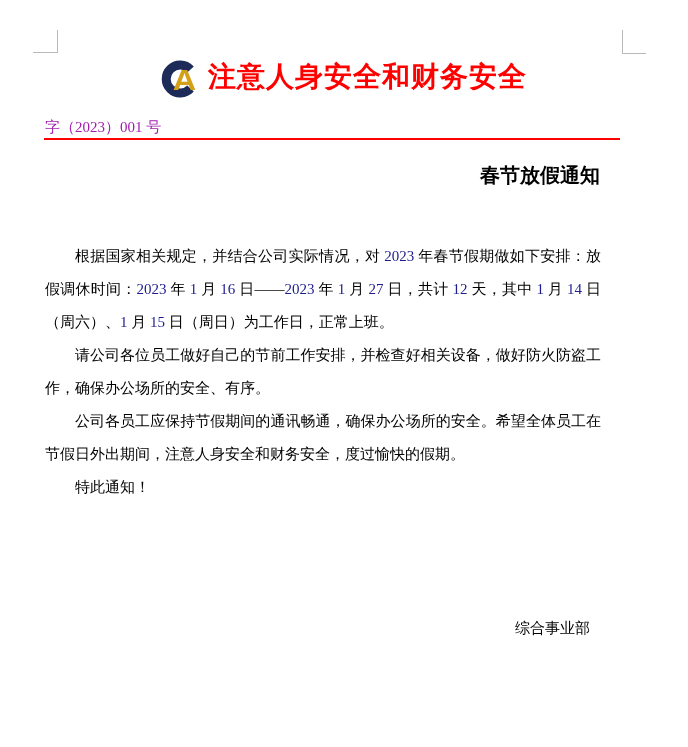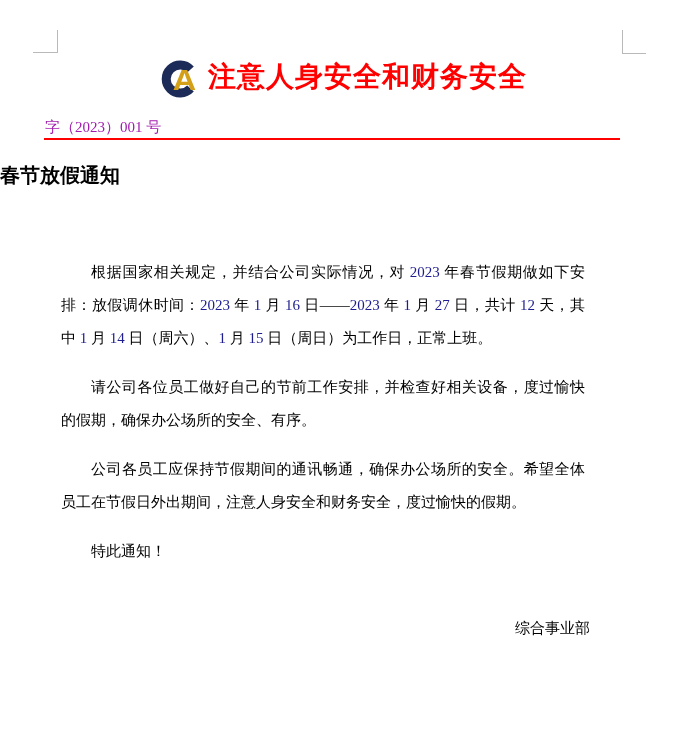--- a/index.html
+++ b/index.html
@@ -30,27 +30,27 @@
   .doc-number{
     position:absolute;left:45px;top:115px;
     font-size:15px;line-height:24px;color:#a21caf;white-space:nowrap;
   }
   .red-rule{
     position:absolute;left:44px;top:138px;width:576px;height:2px;
     background:#ff0000;
   }
   .notice-title{
     position:absolute;left:0;top:162px;width:600px;
-    text-align:left;font-size:20px;font-weight:bold;line-height:26px;
+    text-align:right;font-size:20px;font-weight:bold;line-height:26px;
   }
   .notice-body{
     position:absolute;left:45px;top:240px;width:556px;
     font-size:15px;line-height:33px;text-align:justify;
   }
-  .notice-body p{margin:16px;text-indent:2em;}
+  .notice-body p{margin:0;text-indent:2em;}
   .num{color:#1d1d8f;}
   .signature{
     position:absolute;left:440px;top:612px;width:225px;
     text-align:center;font-size:15px;line-height:32px;
   }
   .sig-line{white-space:nowrap;}
 </style>
 </head>
 <body>
 
@@ -70,21 +70,21 @@
   </div>
 
   <div class="doc-number">字（2023）001 号</div>
 
   <div class="red-rule"></div>
 
   <div class="notice-title">春节放假通知</div>
 
   <div class="notice-body">
       <p><span>根据国家相关规定，并结合公司实际情况，对 </span><span class="num">2023</span><span> 年春节假期做如下安排：放假调休时间：</span><span class="num">2023</span><span> 年 </span><span class="num">1</span><span> 月 </span><span class="num">16</span><span> 日——</span><span class="num">2023</span><span> 年 </span><span class="num">1</span><span> 月 </span><span class="num">27</span><span> 日，共计 </span><span class="num">12</span><span> 天，其中 </span><span class="num">1</span><span> 月 </span><span class="num">14</span><span> 日（周六）、</span><span class="num">1</span><span> 月 </span><span class="num">15</span><span> 日（周日）为工作日，正常上班。</span></p>
-      <p><span>请公司各位员工做好自己的节前工作安排，并检查好相关设备，度过愉快的假期，确保办公场所的安全、有序。</span></p>
+      <p><span>请公司各位员工做好自己的节前工作安排，并检查好相关设备，做好防火防盗工作，确保办公场所的安全、有序。</span></p>
       <p><span>公司各员工应保持节假期间的通讯畅通，确保办公场所的安全。希望全体员工在节假日外出期间，注意人身安全和财务安全，度过愉快的假期。</span></p>
       <p><span>特此通知！</span></p>
     </div>
 
   <div class="signature">
     <div class="sig-line">综合事业部</div>
   </div>
 
 </div>
 

